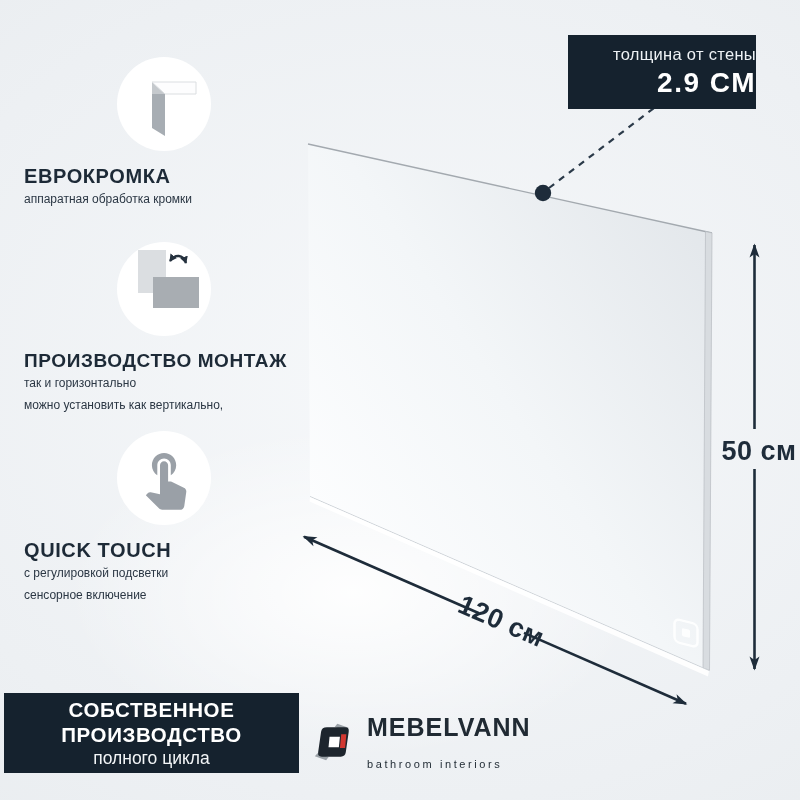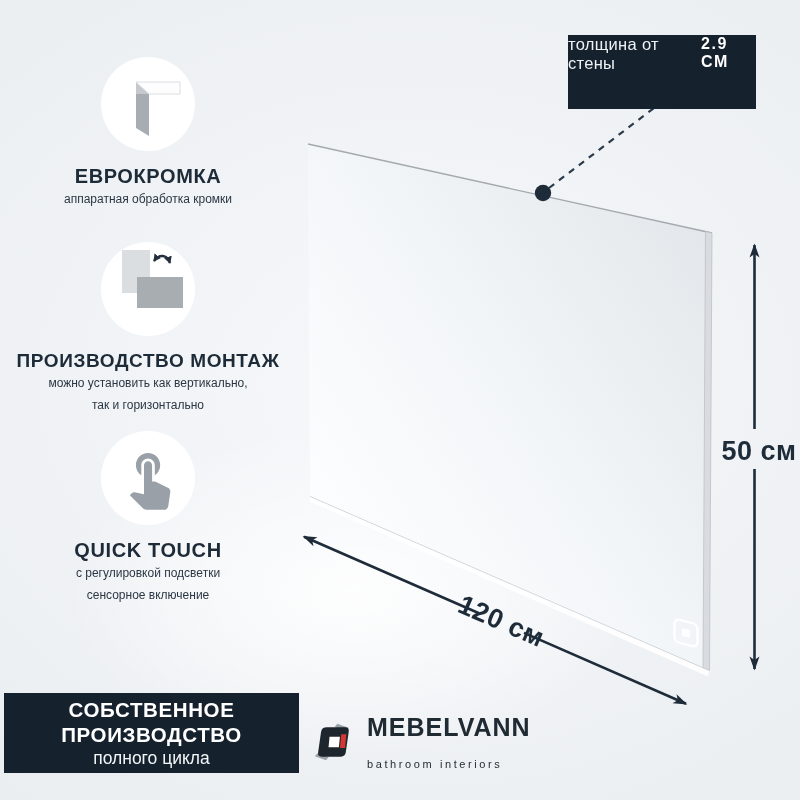--- a/index.html
+++ b/index.html
@@ -8,28 +8,28 @@
     position:relative;width:800px;height:800px;overflow:hidden;
     background:
       radial-gradient(55% 32% at 44% 74%, rgba(255,255,255,.9), rgba(255,255,255,0) 65%),
       radial-gradient(120% 95% at 52% 48%, #f6f8fa 0%, #edf0f3 55%, #e5e9ec 100%);
   }
   .scene{position:absolute;left:0;top:0;}
 
   
   .thickness-badge{
     position:absolute;left:568px;top:35px;width:188px;height:74px;
-    background:#15222e;color:#fff;display:flex;
-    align-items:flex-start;justify-content:center;gap:3px;
+    background:#15222e;color:#fff;display:flex;flex-direction:column;
+    align-items:flex-end;justify-content:center;gap:3px;
   }
   .tb-label{font-size:16.5px;color:#eef2f5;letter-spacing:.3px;}
-  .tb-value{font-size:16px;font-weight:bold;letter-spacing:1.5px;}
+  .tb-value{font-size:28px;font-weight:bold;letter-spacing:1.5px;}
 
   
-  .feature{position:absolute;left:8px;width:280px;text-align:center;}
+  .feature{position:absolute;left:24px;width:280px;text-align:left;}
   .f1{top:57px;} .f2{top:242px;} .f3{top:431px;}
   .icon-circle{width:94px;height:94px;margin:0 auto;border-radius:50%;background:#ffffff;
     display:flex;align-items:center;justify-content:center;}
   .f-title{margin-top:14px;font-size:20px;font-weight:bold;color:#1d2a37;letter-spacing:.6px;}
   .f2 .f-title{font-size:19px;}
   .f-line{font-size:12px;color:#2b3744;line-height:22px;}
   .f-line:first-of-type{margin-top:3px;}
 
   
   .dim-height{
@@ -126,22 +126,22 @@
           <marker id="ah2" viewBox="0 0 10 10" refX="8" refY="5" markerWidth="8" markerHeight="8" markerUnits="userSpaceOnUse" orient="auto-start-reverse">
             <path d="M0,0 L9,5 L0,10 Z" fill="#25313e"></path>
           </marker>
         </defs>
         <rect x="21" y="8" width="28" height="43" fill="#dbdee1"></rect>
         <rect x="36" y="35" width="46" height="31" fill="#a8adb2"></rect>
         <path d="M53,19 C58,12 66,12 69,21" fill="none" stroke="#25313e" stroke-width="2.4" marker-start="url(#ah2)" marker-end="url(#ah2)"></path>
       </svg>
     </div>
     <div class="f-title">ПРОИЗВОДСТВО МОНТАЖ</div>
+    <div class="f-line">так и горизонтально</div>
     <div class="f-line">можно установить как вертикально,</div>
-    <div class="f-line">так и горизонтально</div>
   </div>
 
   <div class="feature f3">
     <div class="icon-circle">
       <svg width="94" height="94" viewBox="0 0 94 94">
         <g transform="translate(16,14) scale(2.7)" fill="#9aa0a7">
           <path d="M9 11.24V7.5C9 6.12 10.12 5 11.5 5S14 6.12 14 7.5v3.74c1.21-.81 2-2.18 2-3.74C16 5.01 13.99 3 11.5 3S7 5.01 7 7.5c0 1.56.79 2.93 2 3.74zm9.84 4.63l-4.54-2.26c-.17-.07-.35-.11-.54-.11H13v-6c0-.83-.67-1.5-1.5-1.5S10 6.67 10 7.5v10.74l-3.43-.72c-.08-.01-.15-.03-.24-.03-.31 0-.59.13-.79.33l-.79.8 4.94 4.94c.27.27.65.44 1.06.44h6.79c.75 0 1.33-.55 1.44-1.28l.75-5.27c.01-.07.02-.14.02-.2 0-.62-.38-1.16-.91-1.38z"></path>
         </g>
       </svg>
     </div>

